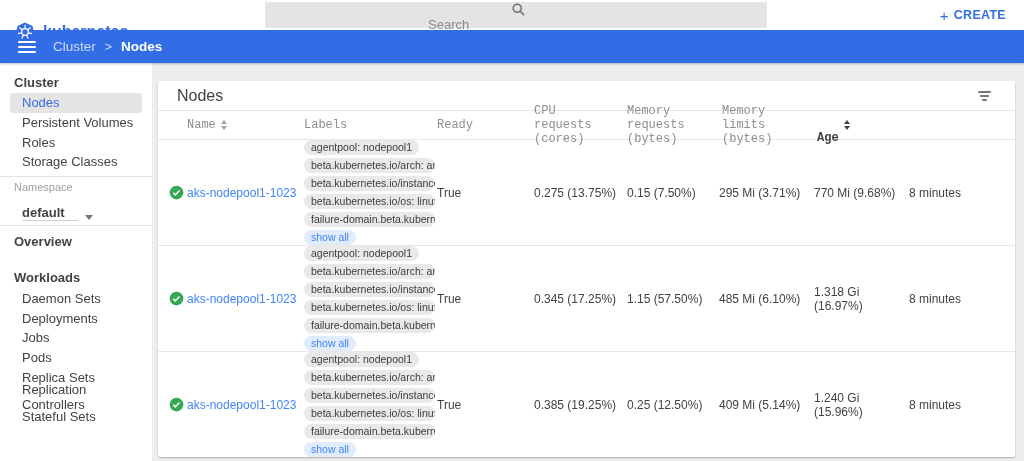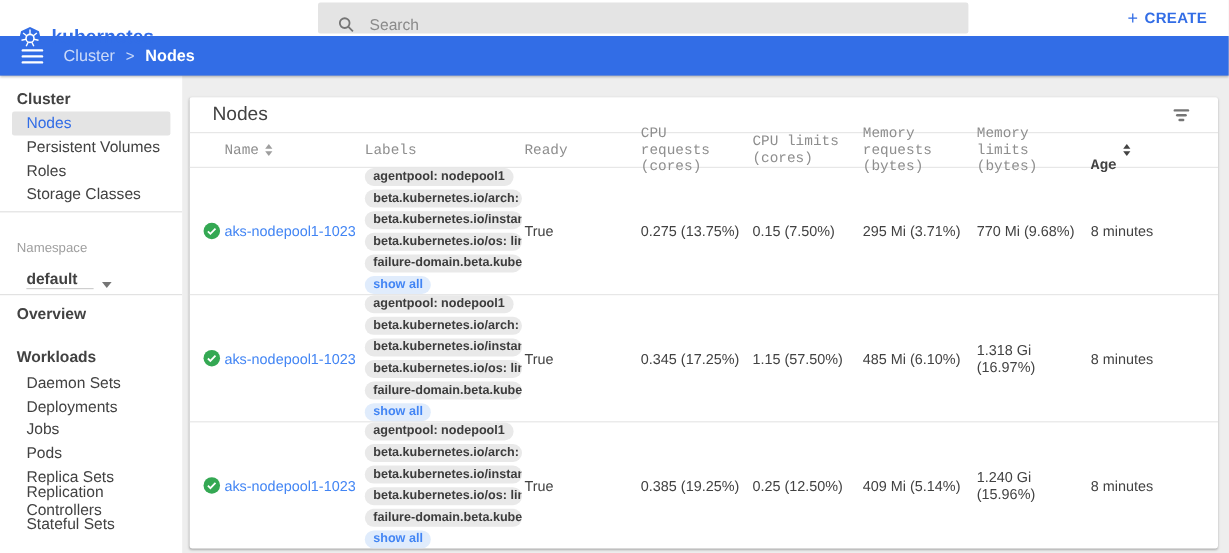--- a/index.html
+++ b/index.html
@@ -6,22 +6,22 @@
   html,body { width:1024px; height:461px; overflow:hidden;
     font-family:"Liberation Sans","DejaVu Sans",sans-serif;
     background:#eeeeee; -webkit-font-smoothing:antialiased; }
 
   
   .topbar { position:relative; height:30px; background:#ffffff;
     display:flex; align-items:center; z-index:3; }
   .brand { display:flex; align-items:center; gap:8px; padding-left:15px;margin-top:33px; }
   .brand-logo { width:20px; height:20px; display:block; }
   .brand-text { font-size:16px; font-weight:700; color:#326de6; }
-  .searchbar { position:absolute; left:265px; top:2px; width:542px; height:26px;
-    background:#e4e4e4; border-radius:2px; display:flex; align-items:flex-end; }
+  .searchbar { position:absolute; left:265px; top:2px; width:502px; height:26px;
+    background:#e4e4e4; border-radius:2px; display:flex; align-items:center;flex-direction:column; }
   .search-icon { margin:0 12px 0 16px; display:flex; }
   .searchbar input { flex:1; border:none; outline:none; background:transparent;
     font-size:13px; color:#444; font-family:inherit; }
   .searchbar input::placeholder { color:#8a8a8a; }
   .create-btn { margin-left:auto; margin-right:18px; display:flex; align-items:center;
     gap:5px; color:#326de6; font-size:12.5px; font-weight:700; letter-spacing:.3px;
     cursor:pointer; }
   .create-btn .plus { font-size:15px; font-weight:400; line-height:1; }
 
   
@@ -39,21 +39,21 @@
 
   
   .sidebar { width:152px; background:#ffffff; padding-top:8px; overflow:hidden; flex:none; }
   .side-header { height:22px; display:flex; align-items:center; padding-left:14px;
     font-size:13px; font-weight:700; color:#424242; cursor:pointer; }
   .side-item { height:19.7px; display:flex; align-items:center; padding-left:22px;
     font-size:13px; color:#424242; cursor:pointer; }
   .side-item.active { background:#e4e4e4; border-radius:2px; margin:0 10px;
     padding-left:12px; color:#326de6; }
   .side-divider { border-top:1px solid #e2e2e2; margin-top:4px; }
-  .ns-label { margin-top:24px; height:13px; display:flex; align-items:center;
+  .ns-label { margin-top:4px; height:13px; display:flex; align-items:center;
     padding-left:14px; font-size:11px; color:#9e9e9e; }
   .ns-select { margin:5px 0 0 22px; height:22px; width:56px; display:flex;
     align-items:flex-end; gap:20px; font-size:13px; font-weight:700; color:#424242;
     border-bottom:1px solid #cfcfcf; cursor:pointer; }
   .caret-down { width:0; height:0; border-left:4px solid transparent;
     border-right:4px solid transparent; border-top:5px solid #757575; }
   .side-header.overview { margin-top:5px;text-align:center; }
   .side-header.workloads { margin-top:14px; }
 
   
@@ -91,21 +91,21 @@
   .sorticon .down { border-top:4px solid #9e9e9e; }
   .sorticon.active .up   { border-bottom-color:#424242; }
   .sorticon.active .down { border-top-color:#424242; }
 
   .tbody { height:317px; display:flex; flex-direction:column; }
   .trow { flex:1; display:flex; align-items:center; border-bottom:1px solid #e7e7e7; }
   .okicon { width:15px; height:15px; flex:none; display:flex; }
   .name-link { margin-left:3px; font-size:12px; color:#4285f4; text-decoration:none;
     white-space:nowrap; overflow:hidden; max-width:115px; cursor:pointer; }
   .labels-stack { height:100%; display:flex; flex-direction:column;
-    justify-content:center; align-items:flex-start; gap:3px;font-weight:bold; }
+    justify-content:center; align-items:flex-start; gap:3px; }
   .chip { display:block; max-width:131px; overflow:hidden; white-space:nowrap;
     height:15px; line-height:15px; padding:0 7px; border-radius:8px;
     background:#e9e9e9; color:#3c3c3c; font-size:10.5px; }
   .chip.showall { background:#e0ecfc; color:#4285f4; cursor:pointer; }
 </style>
 </head>
 <body>
 
 <div class="topbar">
   <div class="brand">
@@ -198,21 +198,20 @@
         <div class="cell c-name">
           <span class="hl">Name</span>
           <span class="sorticon">
               <b class="up"></b>
               <b class="down"></b>
             </span>
         </div>
         <div class="cell c-labels">Labels</div>
         <div class="cell c-ready">Ready</div>
         <div class="cell c-cpureq">CPU requests (cores)</div>
-        <div class="cell c-cpulim">CPU limits (cores)</div>
         <div class="cell c-memreq">Memory requests (bytes)</div>
         <div class="cell c-memlim">Memory limits (bytes)</div>
         <div class="cell c-age">
           <span class="age-h">Age</span>
           <span class="sorticon active">
               <b class="up"></b>
               <b class="down"></b>
             </span>
         </div>
       </div>

